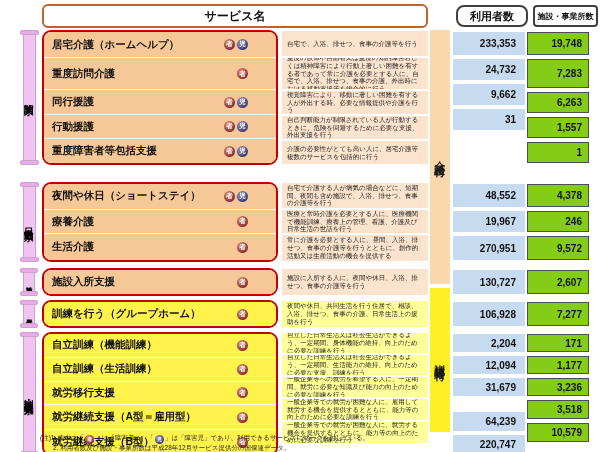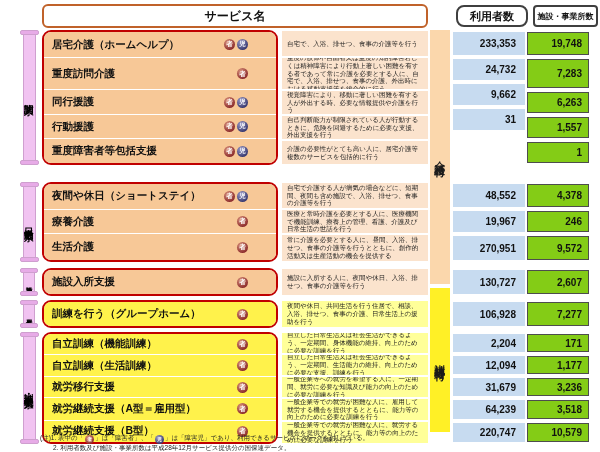--- a/index.html
+++ b/index.html
@@ -374,21 +374,21 @@
         <div class="col">
           <div class="cell" style="height: 22px;">
             <div class="num-box users">2,204</div>
           </div>
           <div class="cell" style="height: 22px;">
             <div class="num-box users">12,094</div>
           </div>
           <div class="cell" style="height: 22px;">
             <div class="num-box users">31,679</div>
           </div>
-          <div class="cell" style="height: 23px;">
+          <div class="cell" style="height: 23px; margin-top: 12px;">
             <div class="num-box users">64,239</div>
           </div>
           <div class="cell" style="height: 23px;">
             <div class="num-box users">220,747</div>
           </div>
         </div>
         <div class="col">
           <div class="cell" style="height: 22px;">
             <div class="num-box fac">171</div>
           </div>

